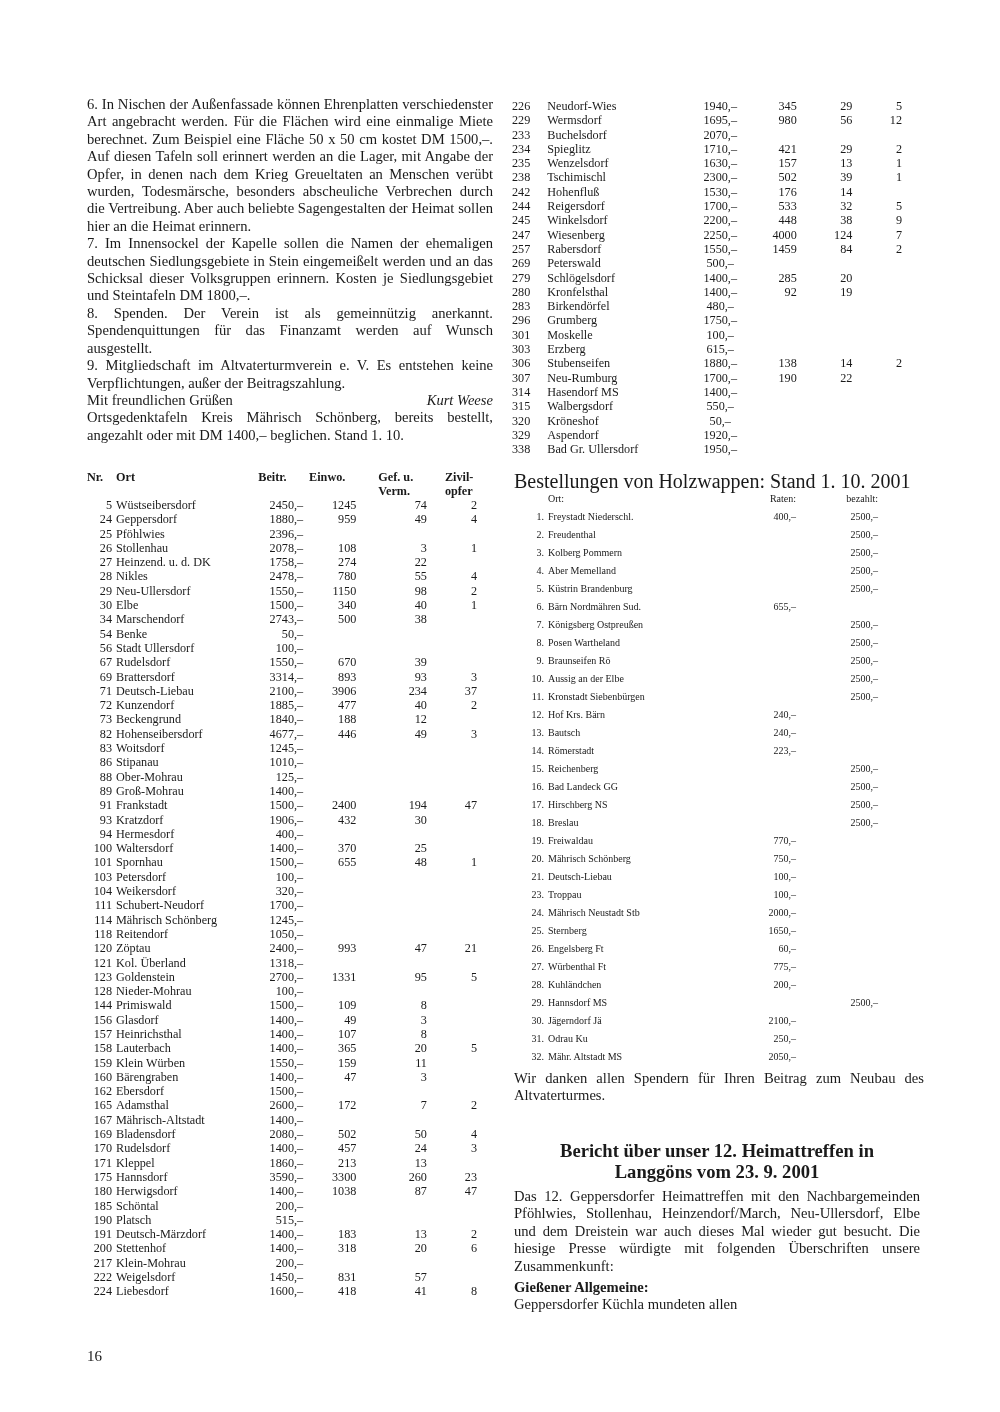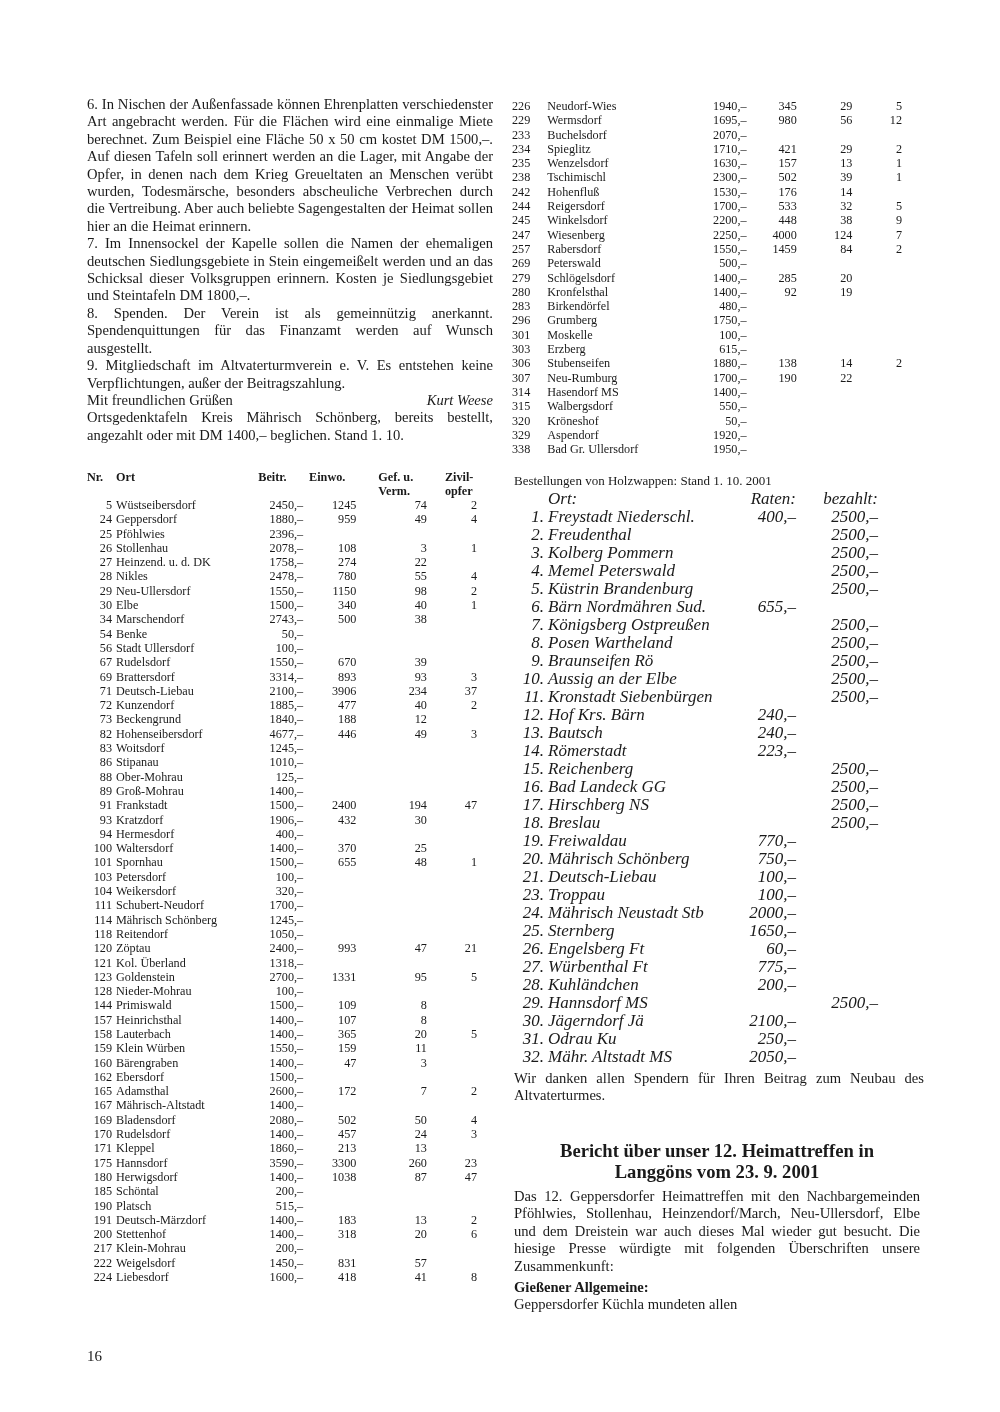--- a/index.html
+++ b/index.html
@@ -21,28 +21,28 @@
   .t-left .c-gef { width: 56px; text-align: right; padding-right: 2px; }
   .t-left .c-ziv { width: 48px; text-align: right; padding-right: 10px; }
   .t-left th.c-nr { text-align: left; }
   .t-left th.c-beitr, .t-left th.c-einw { text-align: left; padding-left: 6px; }
   .t-left th.c-gef { text-align: left; padding-left: 20px; }
   .t-left th.c-ziv { text-align: left; padding-left: 16px; padding-right: 0; }
 
   .t-right { position: absolute; left: 512px; top: 99px; width: 390px; }
   .t-right .c-nr { width: 30px; }
   .t-right .c-ort { width: 152px; padding-left: 6px; text-align: left; }
-  .t-right .c-beitr { width: 54px; text-align: right; }
+  .t-right .c-beitr { width: 54px; text-align: center; }
   .t-right .c-einw { width: 52px; text-align: right; padding-right: 2px; }
   .t-right .c-gef { width: 56px; text-align: right; padding-right: 2px; }
   .t-right .c-ziv { width: 50px; text-align: right; }
 
   .orders { position: absolute; left: 514px; top: 472px; width: 410px; }
-  .orders-title { font-size: 13px; line-height: 18px; }
-  table.ord { border-collapse: collapse; font-size: 17px; line-height: 18px; font-style: italic; }
+  .orders-title { font-size: 20px; line-height: 18px; }
+  table.ord { border-collapse: collapse; font-size: 10px; line-height: 18px; }
   table.ord td { padding: 0; }
   .ord .o-nr { width: 30px; text-align: right; }
   .ord .o-ort { width: 190px; padding-left: 4px; }
   .ord .o-raten { width: 58px; text-align: right; }
   .ord .o-bez { width: 82px; text-align: right; }
   .ord .o-head td { text-align: left; }
   .ord .o-head .o-raten { text-align: right; }
   .ord .o-head .o-bez { text-align: right; padding-right: 0; }
 
   .thanks { margin-top: 4px; font-size: 14.6px; line-height: 17.4px; text-align: justify; }
@@ -363,20 +363,28 @@
       </tr>
       <tr>
         <td class="c-nr">144</td>
         <td class="c-ort">Primiswald</td>
         <td class="c-beitr">1500,–</td>
         <td class="c-einw">109</td>
         <td class="c-gef">8</td>
         <td class="c-ziv"></td>
       </tr>
       <tr>
+        <td class="c-nr">156</td>
+        <td class="c-ort">Glasdorf</td>
+        <td class="c-beitr">1400,–</td>
+        <td class="c-einw">49</td>
+        <td class="c-gef">3</td>
+        <td class="c-ziv"></td>
+      </tr>
+      <tr>
         <td class="c-nr">157</td>
         <td class="c-ort">Heinrichsthal</td>
         <td class="c-beitr">1400,–</td>
         <td class="c-einw">107</td>
         <td class="c-gef">8</td>
         <td class="c-ziv"></td>
       </tr>
       <tr>
         <td class="c-nr">158</td>
         <td class="c-ort">Lauterbach</td>
@@ -752,21 +760,21 @@
           <td class="o-bez">2500,–</td>
         </tr>
         <tr>
           <td class="o-nr">3.</td>
           <td class="o-ort">Kolberg Pommern</td>
           <td class="o-raten"></td>
           <td class="o-bez">2500,–</td>
         </tr>
         <tr>
           <td class="o-nr">4.</td>
-          <td class="o-ort">Memel Peterswald</td>
+          <td class="o-ort">Aber Memelland</td>
           <td class="o-raten"></td>
           <td class="o-bez">2500,–</td>
         </tr>
         <tr>
           <td class="o-nr">5.</td>
           <td class="o-ort">Küstrin Brandenburg</td>
           <td class="o-raten"></td>
           <td class="o-bez">2500,–</td>
         </tr>
         <tr>

